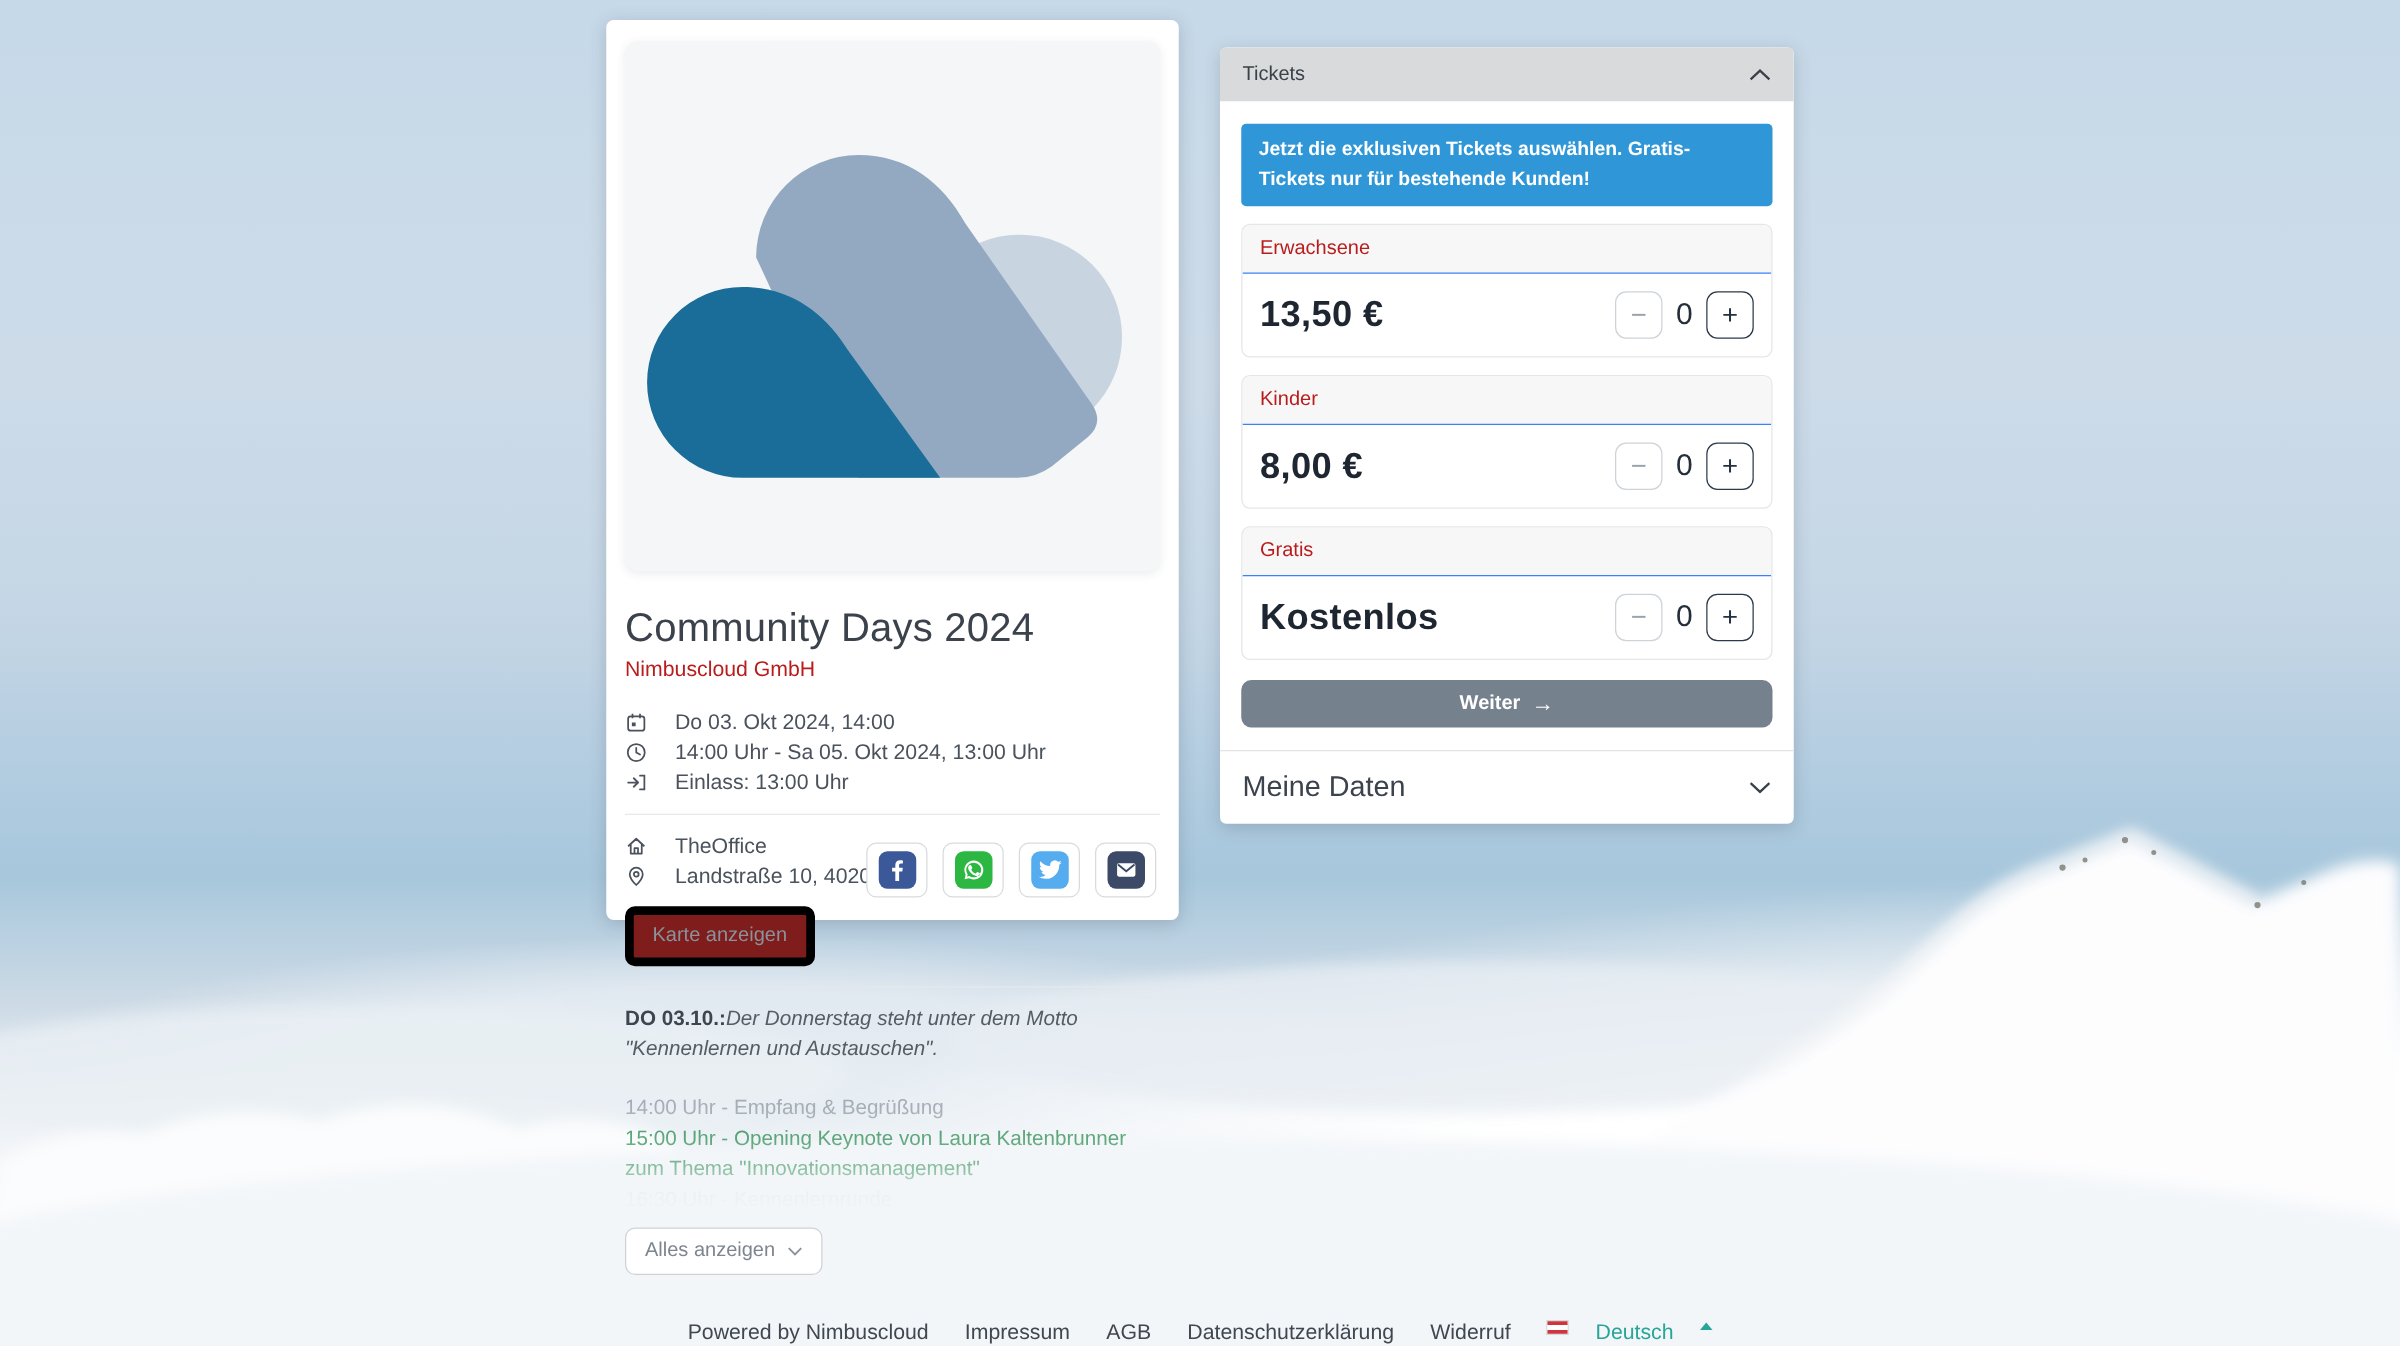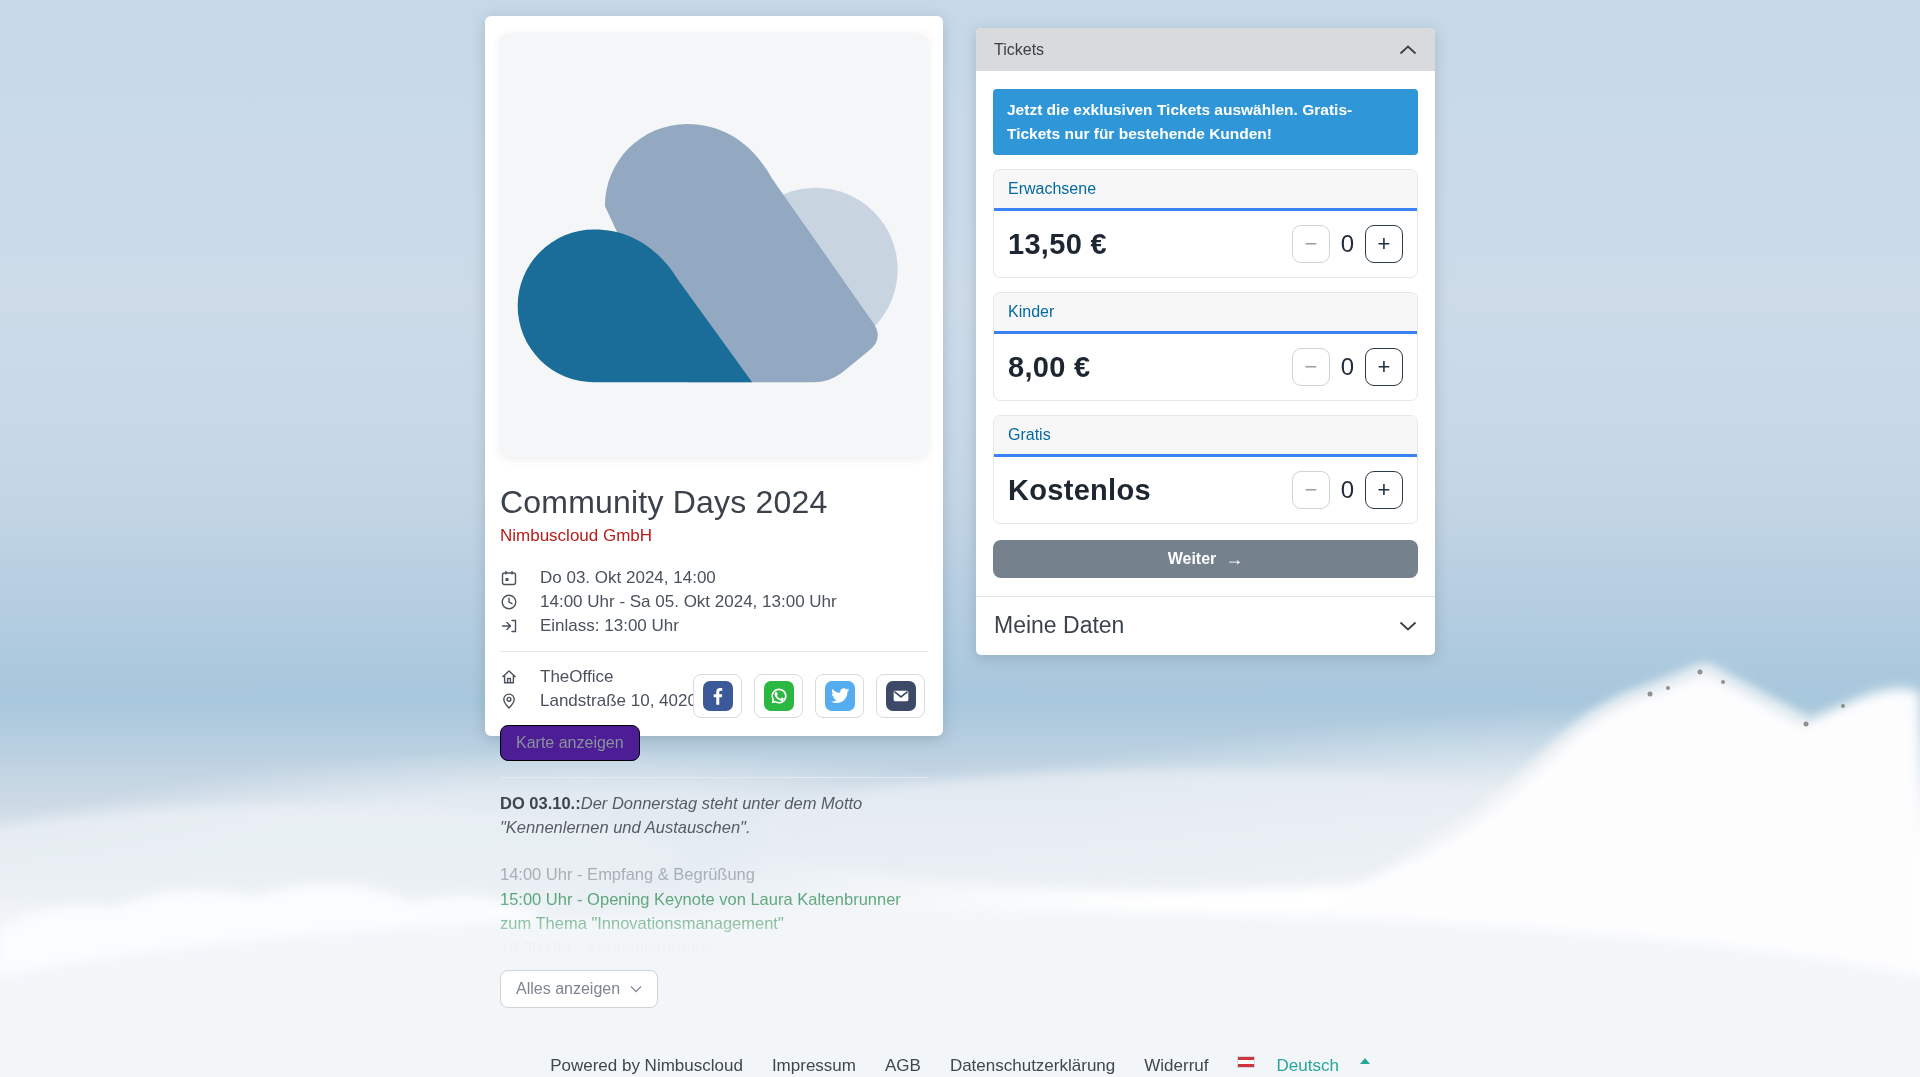--- a/index.html
+++ b/index.html
@@ -22,47 +22,47 @@
   
   .event-card { position:absolute; left:485px; top:16px; width:458px; height:720px;
     background:#ffffff; border-radius:6px; box-shadow:0 3px 14px rgba(55,65,80,.22); padding:17px 15px; }
   .logo-panel { width:428px; height:424px; background:#f5f6f7; border-radius:10px;
     box-shadow:0 2px 8px rgba(60,70,85,.10); display:flex; align-items:center; justify-content:center; }
   .event-title { margin-top:27px; font-size:32px; font-weight:400; color:#3b424c; letter-spacing:.2px; }
   .event-organizer { margin-top:5px; font-size:17px; color:#b91c1c; }
   .detail-list { margin-top:20px; }
   .detail-row { display:flex; align-items:center; gap:22px; font-size:17px; color:#4a525c; line-height:24px; }
   .divider { height:1px; background:#e7e8ea; margin:13px 0; }
-  .map-btn { display:inline-block; margin-top:12px; padding:8px 15px; border:1px solid #000000; border-radius:8px;
-    background:#4c1d95; color:#8a929c; font-size:16px; cursor:pointer; }
+  .map-btn { display:inline-block; margin-top:12px; padding:8px 15px; border:7px solid #000000; border-radius:8px;
+    background:#7f1d1d; color:#8a929c; font-size:16px; cursor:pointer; }
   .desc { margin-top:4px; font-size:16.5px; color:#555c64; line-height:24px; }
   .desc b { color:#3e454e; font-style:normal; }
   .desc i { font-style:italic; }
   .schedule { margin-top:23px; font-size:16.5px; line-height:24.5px;
     -webkit-mask-image:linear-gradient(180deg, rgba(0,0,0,.9) 0%, rgba(0,0,0,.55) 55%, rgba(0,0,0,.12) 90%, transparent 100%);
     mask-image:linear-gradient(180deg, rgba(0,0,0,.9) 0%, rgba(0,0,0,.55) 55%, rgba(0,0,0,.12) 90%, transparent 100%); }
   .s0 { color:#99a1a9; } .s1 { color:#15803d; } .s2 { color:#d8dce0; }
   .showall-btn { display:inline-flex; align-items:center; gap:10px; margin-top:10px; padding:9px 15px;
     border:1px solid #cfd3d7; border-radius:8px; background:#fff; color:#7d858f; font-size:16px; cursor:pointer; }
   .share-row { position:absolute; right:18px; bottom:18px; display:flex; gap:12px; }
   .share-btn { width:49px; height:44px; border:1px solid #d8dbde; border-radius:8px; background:#fff;
     display:flex; align-items:center; justify-content:center; cursor:pointer; }
   .tile { width:30px; height:30px; border-radius:7px; display:flex; align-items:center; justify-content:center; }
 
   
-  .tickets-panel { position:absolute; left:976px; top:28px; width:459px; background:#fff; border-radius:5px;
+  .tickets-panel { position:absolute; left:976px; top:38px; width:459px; background:#fff; border-radius:5px;
     box-shadow:0 3px 14px rgba(55,65,80,.22); overflow:hidden; }
   .tickets-header { height:43px; background:#d9dadb; display:flex; align-items:center; justify-content:space-between;
     padding:0 18px; cursor:pointer; }
   .tickets-header-label { font-size:16px; color:#3a4149; }
   .tickets-body { padding:18px 17px 18px 17px; }
   .banner { background:#2f97d7; color:#ffffff; font-weight:bold; font-size:15.5px; line-height:24px;
     border-radius:4px; padding:9px 14px; }
   .ticket-group { border:1px solid #e4e6e8; border-radius:7px; overflow:hidden; margin-top:14px; background:#fff; }
-  .ticket-group-header { background:#f7f7f8; border-bottom:3px solid #3b82f6; padding:10px 14px; font-size:16px; color:#0369a1; }
+  .ticket-group-header { background:#f7f7f8; border-bottom:1px solid #3b82f6; padding:10px 14px; font-size:16px; color:#b91c1c; }
   .ticket-group-body { display:flex; align-items:center; justify-content:space-between; padding:14px 14px; }
   .price { font-size:29px; font-weight:bold; color:#1e2631; letter-spacing:.3px; }
   .stepper { display:flex; align-items:center; gap:10px; }
   .step-btn { width:38px; height:38px; border-radius:9px; background:#fff; font-size:22px; line-height:1;
     display:flex; align-items:center; justify-content:center; cursor:pointer; }
   .step-minus { border:1px solid #ced3d8; color:#9aa2aa; }
   .step-plus  { border:1px solid #2b3a4a; color:#22303f; }
   .count { font-size:24px; color:#242d38; min-width:15px; text-align:center; }
   .continue-btn { margin-top:16px; width:100%; height:38px; background:#76818e; border:none; border-radius:8px;
     color:#fff; font-size:16px; font-weight:bold; display:flex; align-items:center; justify-content:center; gap:9px; cursor:pointer; }

